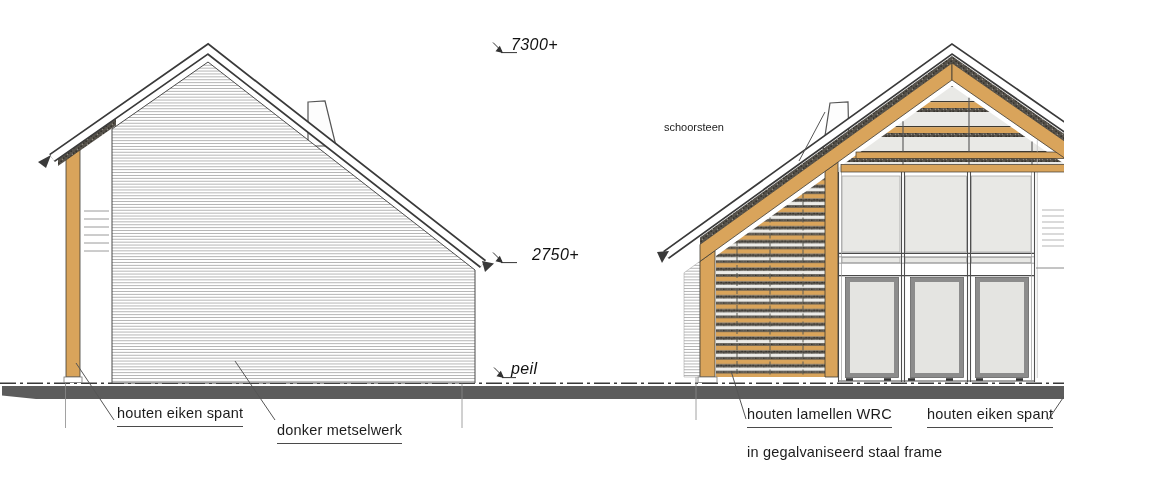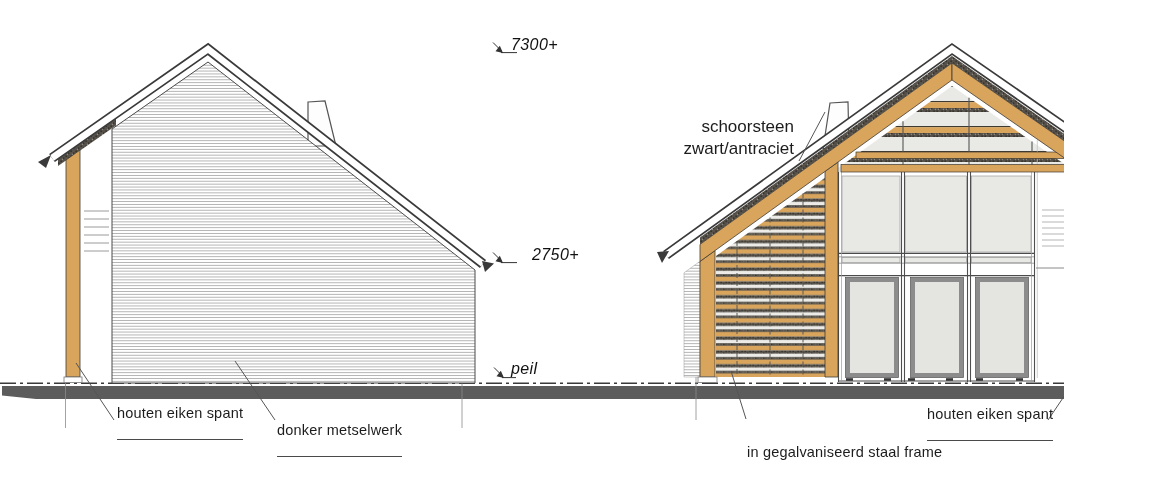--- a/index.html
+++ b/index.html
@@ -1,23 +1,23 @@
 <!DOCTYPE html>
 <html style="--wood: #d9a45b; --wood_edge: #3e3a32; --line: #3a3a3a; --pane: #e8e8e5; --hatch: #a8a8a8; --dark_hatch: #56524b; --ground_shadow: #5c5c5c;"><head>
 <meta charset="utf-8">
 <style>
   html,body{margin:0;padding:0;background:#ffffff;}
   #canvas{position:relative;width:1064px;height:504px;background:#fff;overflow:hidden;
           font-family:"Liberation Sans", sans-serif;}
   #canvas svg{position:absolute;left:0;top:0;}
   .lbl{position:absolute;font-size:14.5px;color:#1c1c1c;white-space:nowrap;letter-spacing:.2px;}
-  .lbl.u{border-bottom:1.2px solid #4a4a4a;padding-bottom:18px;}
+  .lbl.u{border-bottom:1.2px solid #4a4a4a;padding-bottom:5px;}
   .lvl{position:absolute;font-size:16px;font-style:italic;color:#111;white-space:nowrap;letter-spacing:.4px;}
-  .chimtxt{position:absolute;left:664px;top:116px;width:130px;text-align:right;
-           font-size:17px;color:#1c1c1c;line-height:22px;}
+  .chimtxt{position:absolute;left:664px;top:116px;width:130px;
+           font-size:11px;color:#1c1c1c;line-height:22px;}
   
   .wood-f{fill:var(--wood);}
   .wood-s{stroke:var(--wood_edge);stroke-width:.8;}
   .ln{stroke:var(--line);}
 </style>
 </head>
 <body>
 
 <div id="canvas">
 
@@ -232,19 +232,19 @@
 
 <div class="lvl" style="left:511px;top:36px;">7300+</div>
 <div class="lvl" style="left:511px;top:246px;margin-left:21px;">2750+</div>
 <div class="lvl" style="left:511px;top:360px;">peil</div>
 
 <div class="lbl u" style="left:117px;top:405px;">houten eiken spant</div>
 <div class="lbl u" style="left:277px;top:422px;">donker metselwerk</div>
 
 <div class="chimtxt">
   <div>schoorsteen</div>
-  <div>zwart/antraciet</div>
 </div>
 
+<div class="lbl u" style="left:747px;top:406px;">houten lamellen WRC</div>
 <div class="lbl" style="left:747px;top:444px;">in gegalvaniseerd staal frame</div>
 <div class="lbl u" style="left:927px;top:406px;">houten eiken spant</div>
 
 </div>
 
 </body></html>

